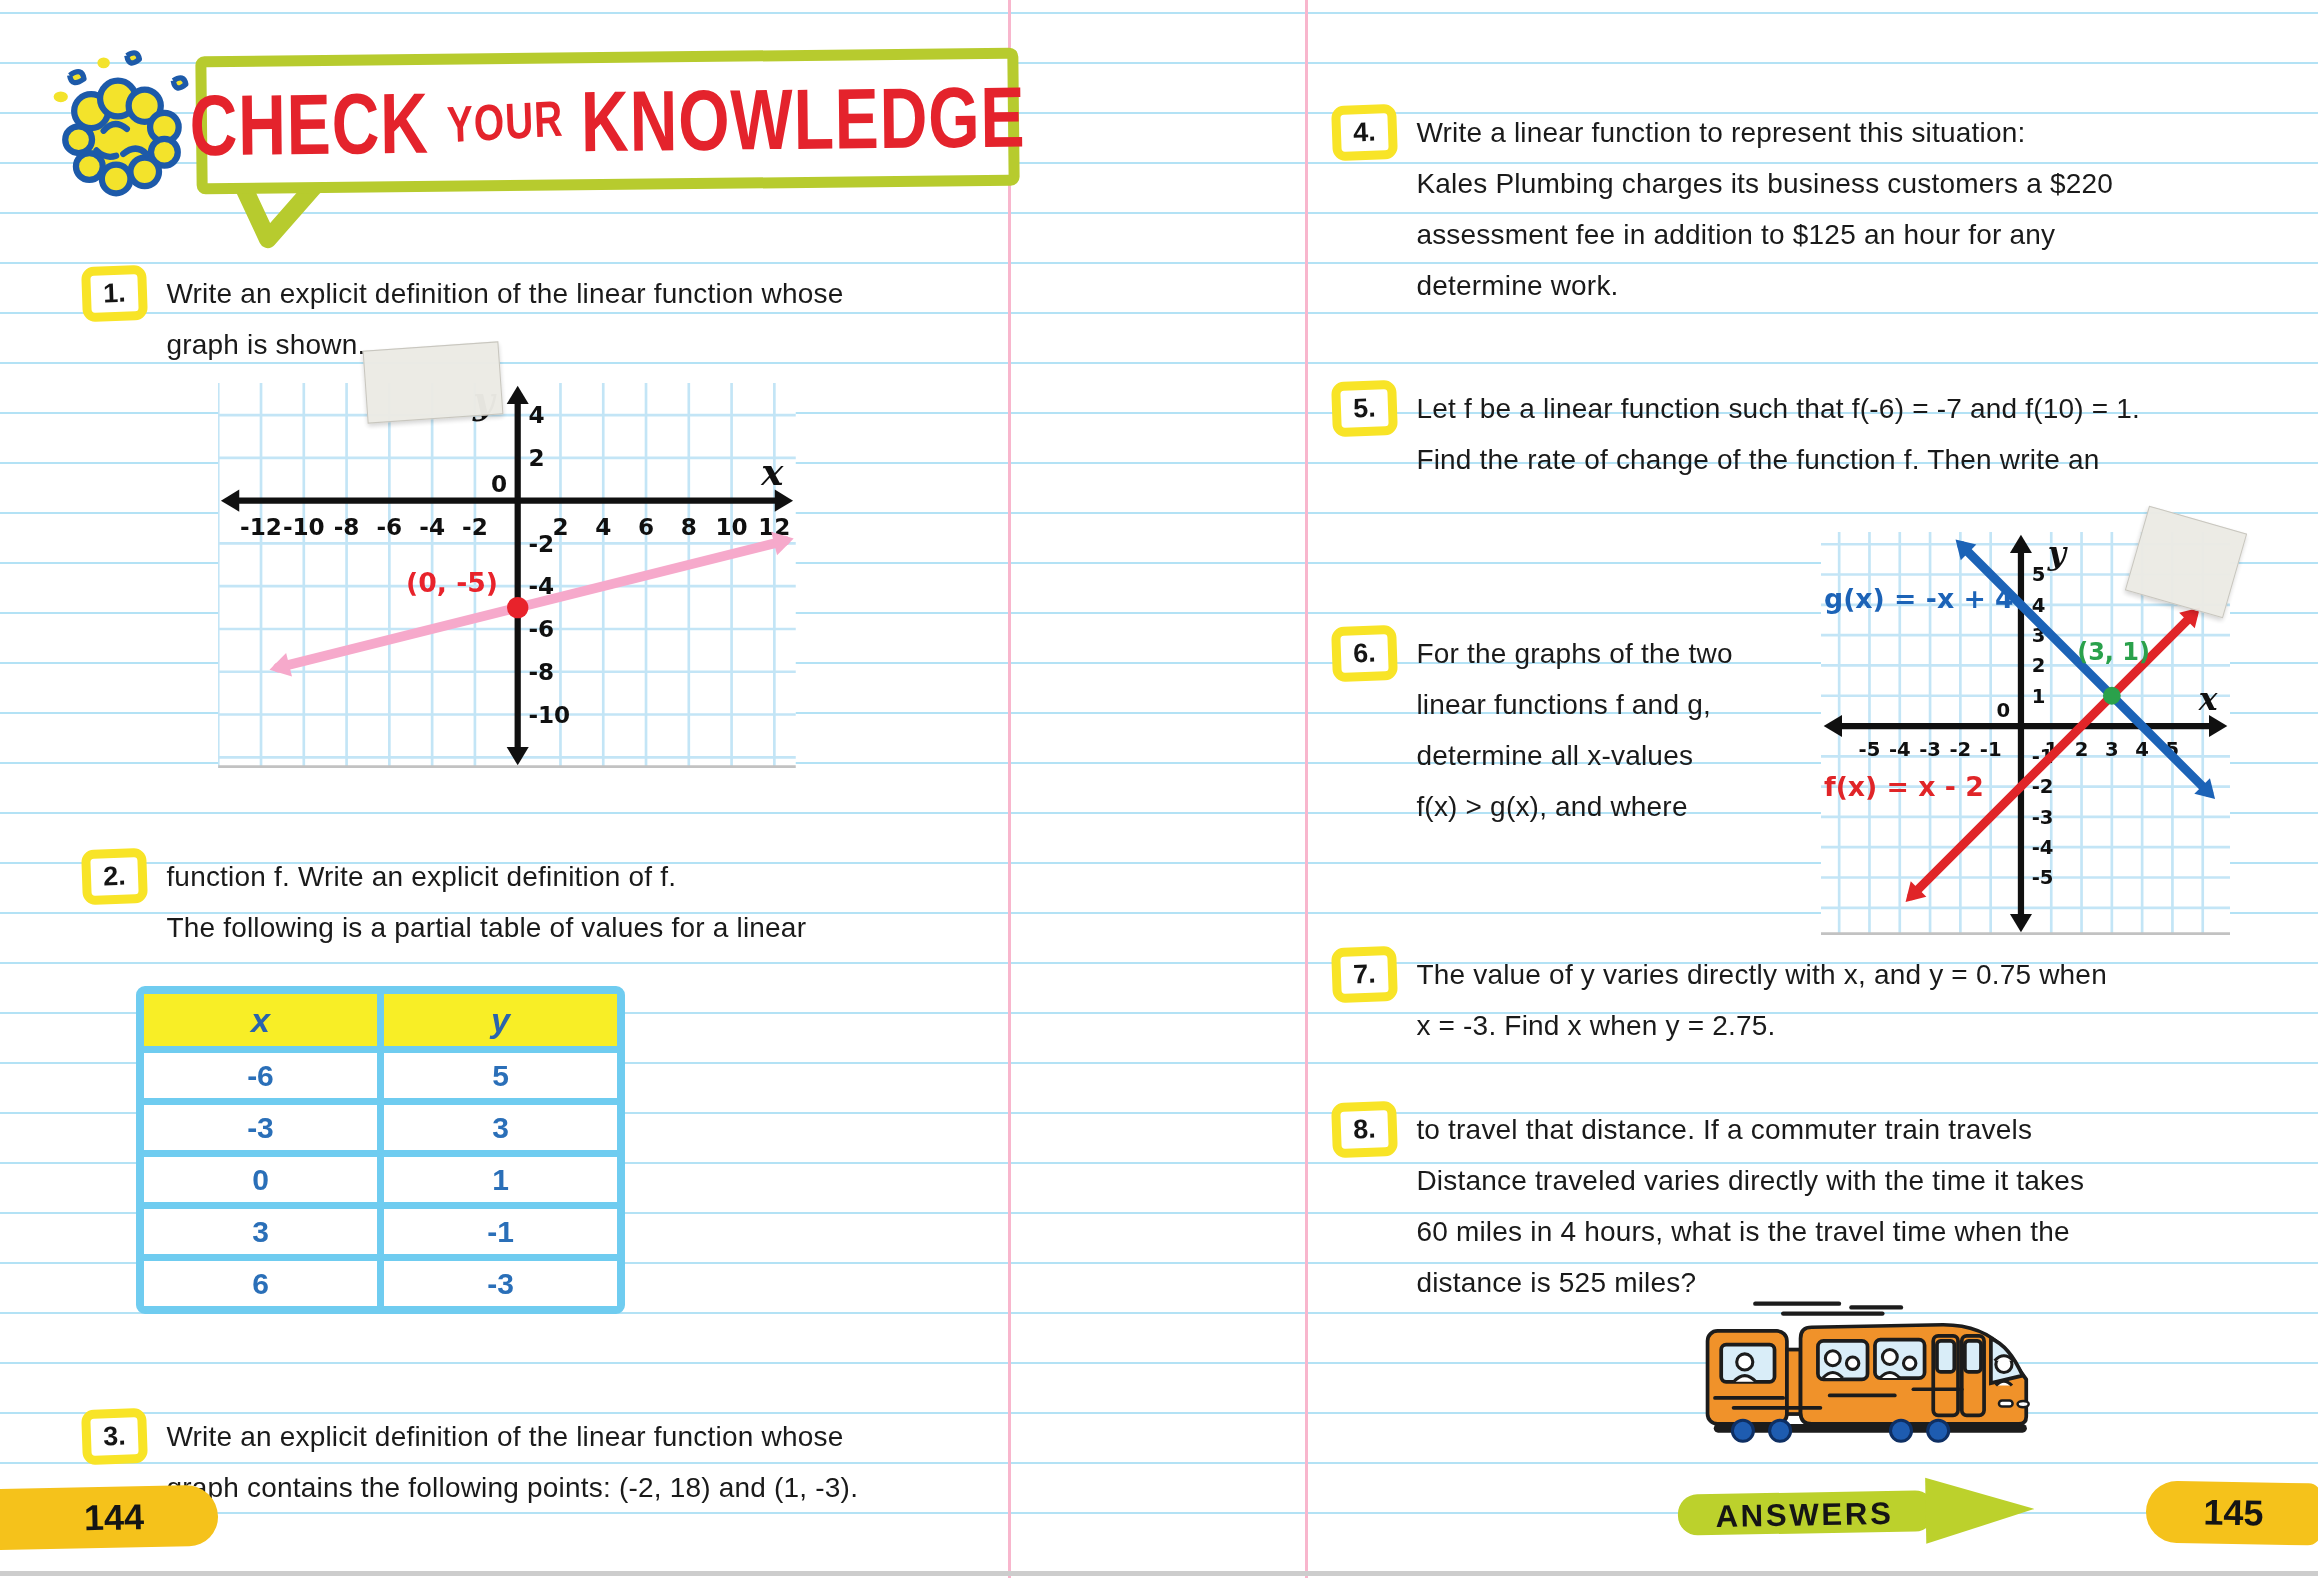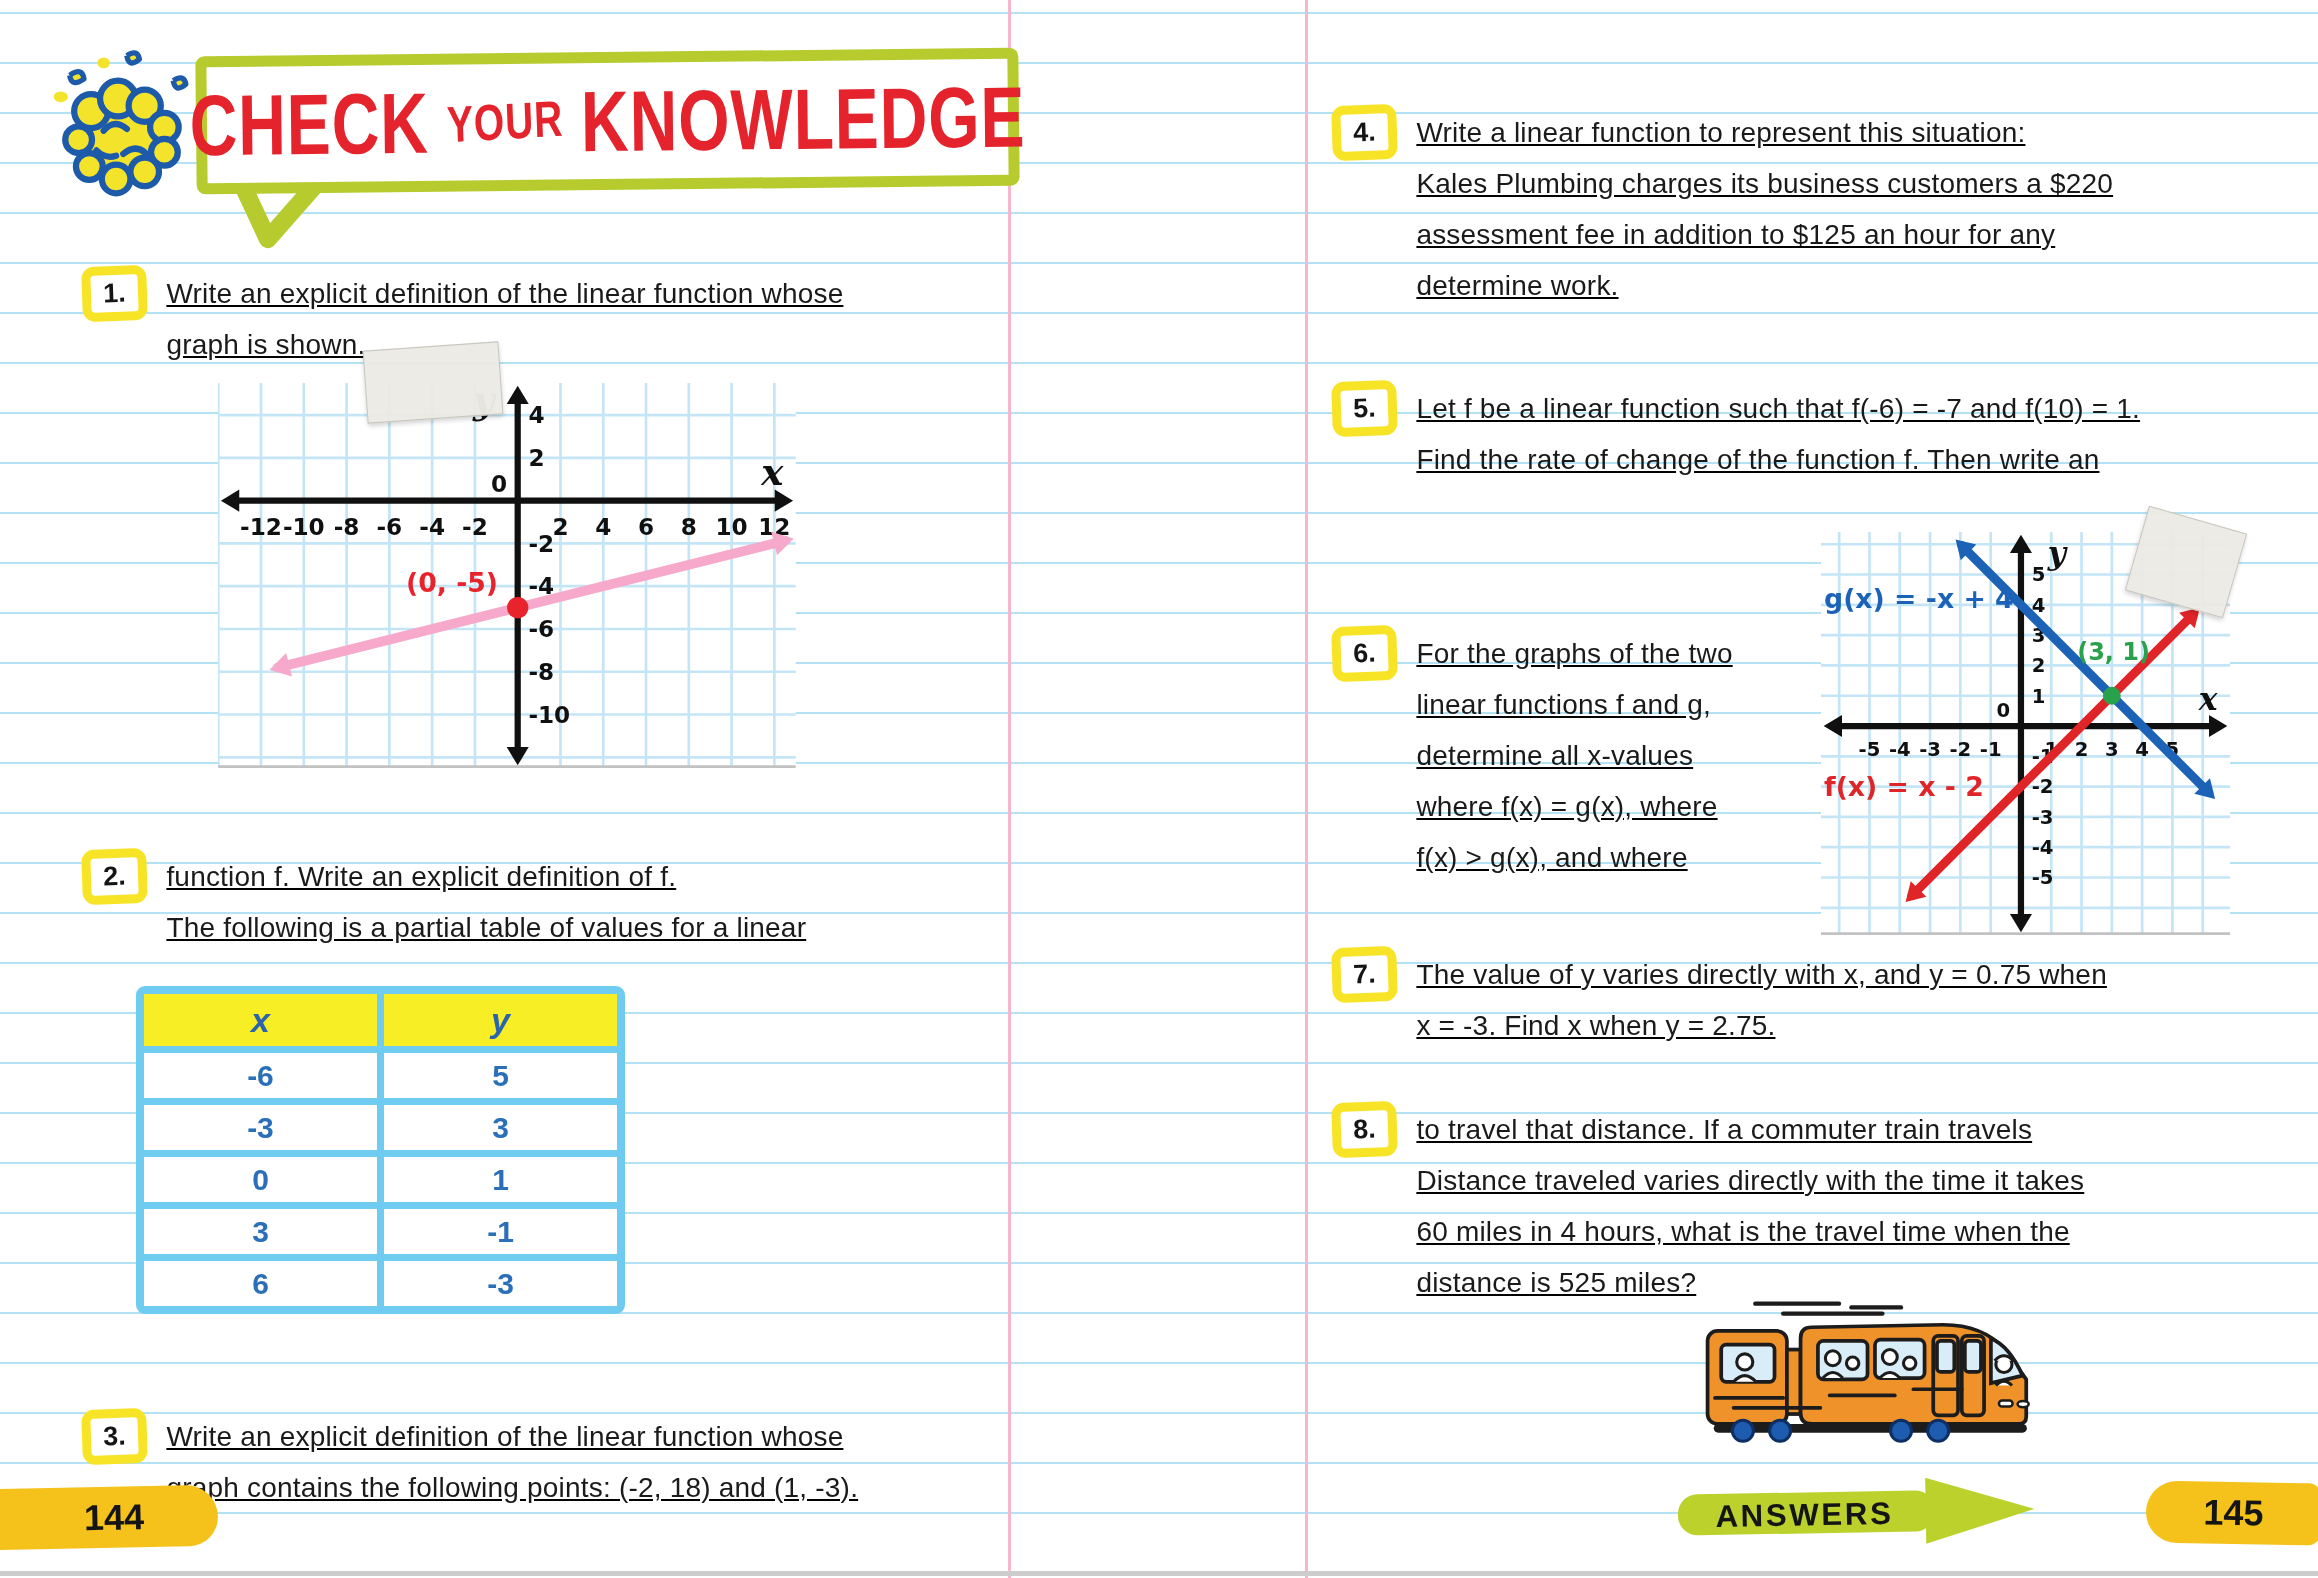--- a/index.html
+++ b/index.html
@@ -15,21 +15,21 @@
     border:11.6px solid #b7cb2e;border-radius:9px;transform:rotate(-0.6deg);
     display:flex;align-items:center;justify-content:center;gap:18px;}
   .tw{color:#e4232c;font-weight:900;transform:scaleY(1.3);letter-spacing:0.9px;white-space:nowrap;}
   .tw-big{font-size:66px;}
   .tw-small{font-size:39px;transform:scaleY(1.3) rotate(-2deg);}
   
   .problem{position:absolute;display:flex;align-items:flex-start;gap:19.6px;}
   .badge{min-width:36px;height:37px;padding:0 5.4px;border:9.8px solid #f8e427;border-radius:12.5px;
     background:#fff;display:flex;align-items:center;justify-content:center;
     font-size:27px;font-weight:900;color:#151515;transform:rotate(-2deg);flex:none;margin-top:-1.8px;}
-  .plines{display:flex;flex-direction:column;text-decoration:underline;}
+  .plines{display:flex;flex-direction:column;}
   .pl{height:51px;display:flex;align-items:center;font-size:28px;color:#1a1a1a;white-space:nowrap;letter-spacing:0.2px;}
   
   .graphwrap{position:absolute;}
   .graphwrap svg{display:block;}
   .tape{position:absolute;background:#ecebe5;border:1.8px solid #c7c5bd;box-shadow:0 2.7px 5.4px rgba(0,0,0,.18);opacity:.97;z-index:5;}
   
   .vtable{position:absolute;left:136px;top:986px;width:473px;background:#6fccf0;
     border:8px solid #6fccf0;border-radius:9px;display:grid;grid-template-columns:1fr 1fr;gap:7.1px;}
   .tcell{display:flex;align-items:center;justify-content:center;}
   .th{background:#f8ee26;height:52px;font-size:34px;font-weight:900;font-style:italic;color:#2a64ad;}
@@ -219,21 +219,20 @@
   </div>
 
   <div class="problem" style="left:1332px;top:628px;">
     <div class="badge">
         <span>6.</span>
       </div>
     <div class="plines">
         <div class="pl">For the graphs of the two</div>
         <div class="pl">linear functions f and g,</div>
         <div class="pl">determine all x-values</div>
-        <div class="pl">where f(x) = g(x), where</div>
         <div class="pl">f(x) &gt; g(x), and where</div>
       </div>
   </div>
 
   <div class="graphwrap" style="left:1821px;top:532px;">
     <svg width="409" height="403" viewBox="0 0 459 452">
         <rect x="0" y="0" width="459" height="452" fill="#ffffff"></rect>
         <line x1="20.399999999999988" y1="0" x2="20.399999999999988" y2="452" stroke="#c3e5f6" stroke-width="3"></line>
         <line x1="54.39999999999999" y1="0" x2="54.39999999999999" y2="452" stroke="#c3e5f6" stroke-width="3"></line>
         <line x1="88.39999999999999" y1="0" x2="88.39999999999999" y2="452" stroke="#c3e5f6" stroke-width="3"></line>

